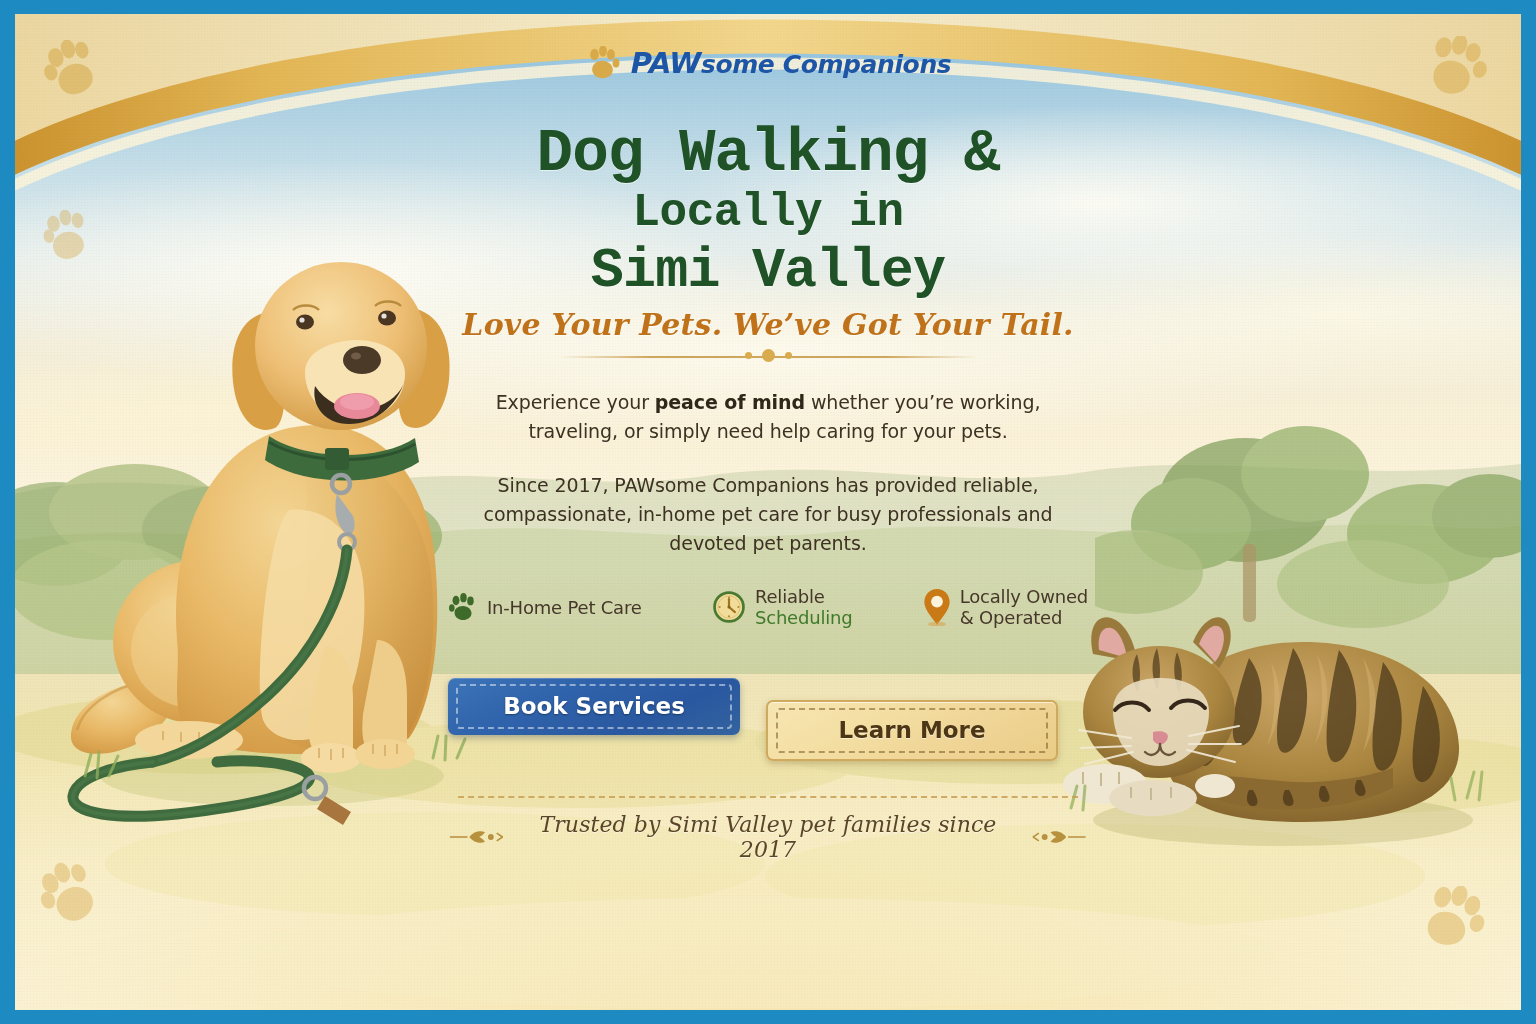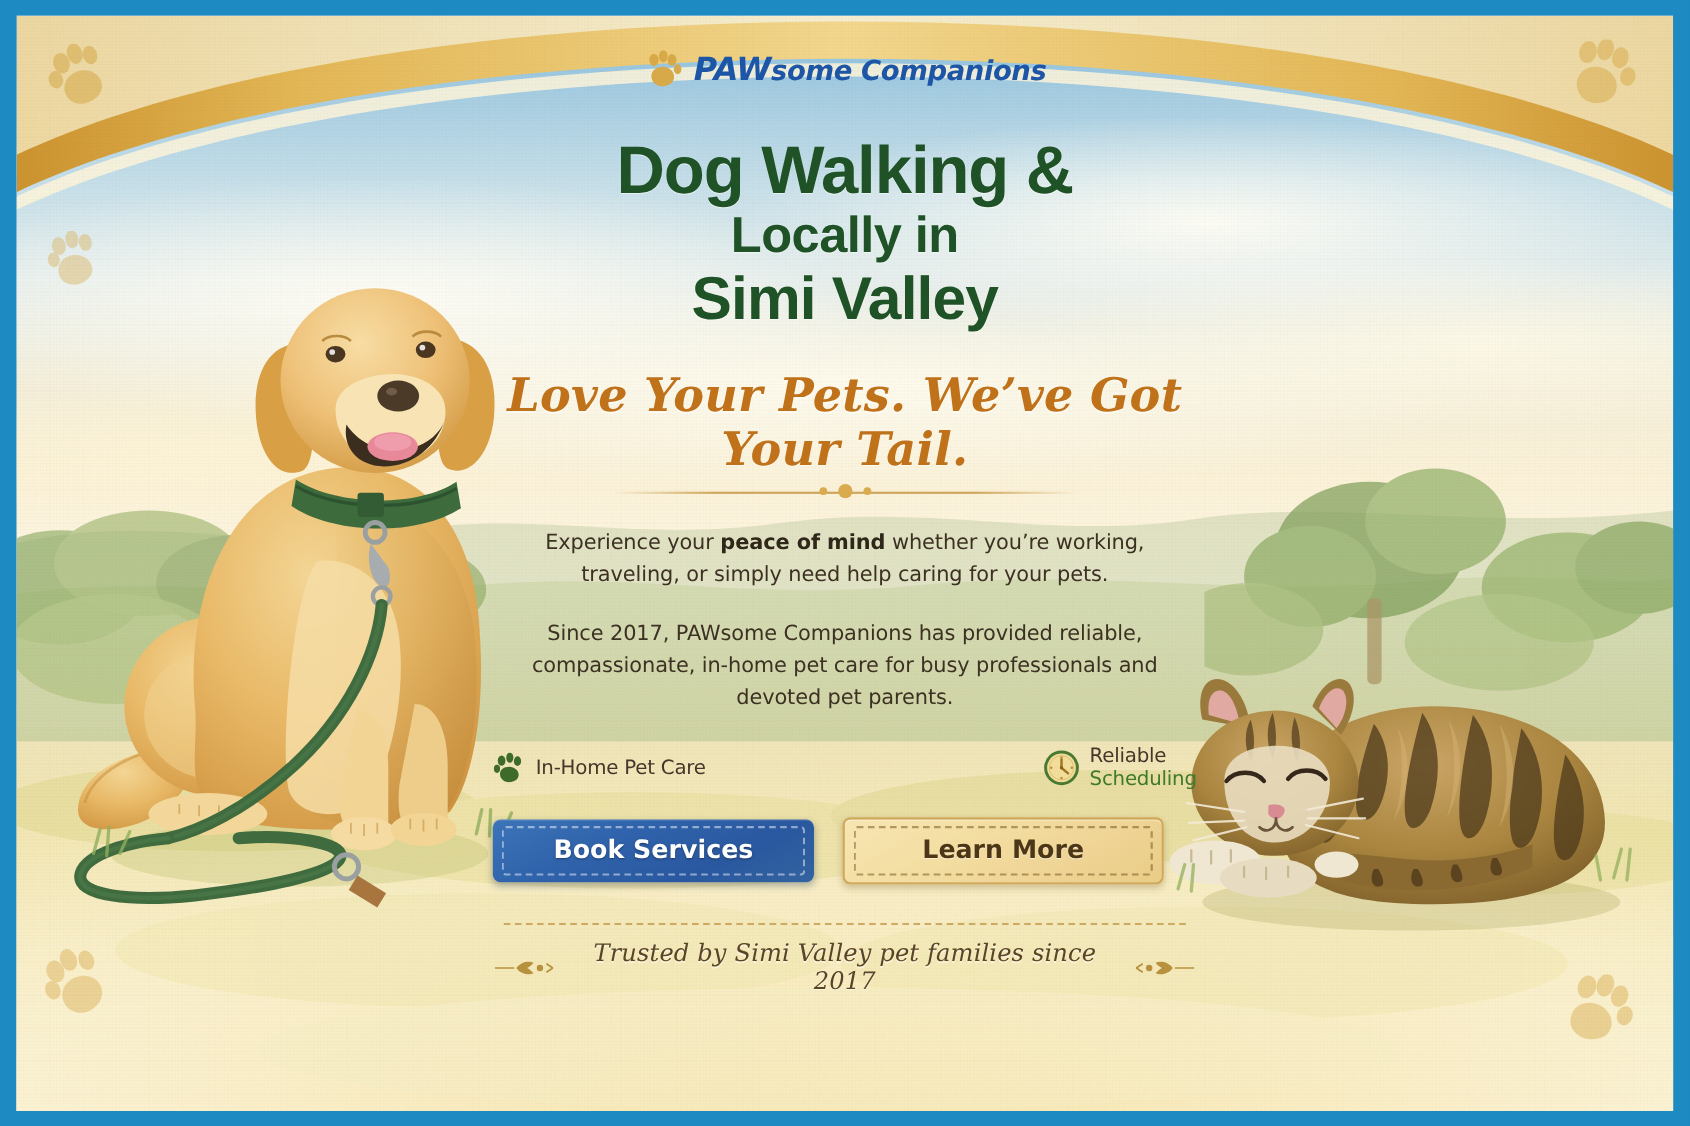--- a/index.html
+++ b/index.html
@@ -91,40 +91,40 @@
   }
   #brand .logo-paw { flex: 0 0 auto; }
   #brand .brand-name {
     font-family: "DejaVu Sans", sans-serif;
     font-size: 29px; font-weight: 700; font-style: italic;
     color: #1d56a6; letter-spacing: -.4px; white-space: nowrap;
   }
   #brand .brand-name .soft { font-size: 25px; }
 
   
-  #headline { margin-top: 43px; color: #1f5226; font-family: Liberation Sans, sans-serif; }
+  #headline { margin-top: 43px; color: #1f5226; font-family: Liberation Mono, monospace; }
   #headline .l1, #headline .l2 {
     font-size: 61px; font-weight: 700; line-height: 1.02; letter-spacing: -1px;
     text-shadow: 0 1px 0 rgba(255,255,255,.55);
   }
   #headline .l3 {
     font-size: 46px; font-weight: 700; line-height: 1.24; letter-spacing: -.5px;
     text-shadow: 0 1px 0 rgba(255,255,255,.55);
   }
   #headline .l4 {
     font-size: 55px; font-weight: 700; line-height: 1.08; letter-spacing: -.8px;
     text-shadow: 0 1px 0 rgba(255,255,255,.55);
   }
 
   
   #tagline {
-    margin-top: 33px;
+    margin-top: 5px;
     font-family: "DejaVu Serif", serif;
     font-style: italic; font-weight: 700;
-    font-size: 42px; color: #c0721a;
+    font-size: 30px; color: #c0721a;
     letter-spacing: .2px;
     text-shadow: 0 1px 0 rgba(255,255,255,.5);
   }
   #divider {
     position: relative; height: 16px; margin: 6px auto 0; width: 420px;
     display: flex; align-items: center; justify-content: center;
   }
   #divider .rule {
     position: absolute; left: 0; right: 0; top: 50%; height: 2px;
     background: linear-gradient(to right, rgba(206,164,84,0), #cfa75c 22%, #cfa75c 78%, rgba(206,164,84,0));
@@ -179,20 +179,21 @@
   #btn-book::after {
     content: ""; position: absolute; inset: 6px 8px;
     border: 2px dashed rgba(255,255,255,.48); border-radius: 4px; pointer-events: none;
   }
   #btn-learn {
     color: #4c3616;
     background: linear-gradient(150deg, #f7e6b3 0%, #f3dda0 40%, #eed394 72%, #e9cc85 100%);
     box-shadow: 0 3px 7px rgba(120,90,40,.3), inset 0 1px 0 rgba(255,255,255,.6);
     border: 2px solid #cfa95e;
     text-shadow: 0 1px 0 rgba(255,255,255,.55);
+    margin-top: 48px;
   }
   #btn-learn::after {
     content: ""; position: absolute; inset: 6px 8px;
     border: 2px dashed rgba(122,90,38,.55); border-radius: 3px; pointer-events: none;
   }
 
   
   #footer { margin-top: 35px; }
   #footer-rule {
     width: 620px; height: 0; margin: 0 auto 14px;
@@ -557,20 +558,31 @@
           <path d="M20,20 L20,11" stroke="#a1741f" stroke-width="2.6" stroke-linecap="round"></path>
           <path d="M20,20 L27,26" stroke="#a1741f" stroke-width="2.6" stroke-linecap="round"></path>
           <circle cx="20" cy="20" r="1.8" fill="#8a6318"></circle>
         </svg>
         <div class="ftxt">
           <div>Reliable</div>
           <div class="grn">Scheduling</div>
         </div>
       </div>
 
+      <div class="feature">
+        <svg width="28" height="38" viewBox="0 0 30 42">
+          <path d="M15,1 C23,1 29,7.5 29,15.5 C29,25 18,35 15,41 C12,35 1,25 1,15.5 C1,7.5 7,1 15,1 Z" fill="#c97a17"></path>
+          <circle cx="15" cy="15" r="6.5" fill="#fdf3dc"></circle>
+          <ellipse cx="15" cy="40" rx="10" ry="2.6" fill="#d79a3e" opacity=".5"></ellipse>
+        </svg>
+        <div class="ftxt">
+          <div>Locally Owned</div>
+          <div>&amp; Operated</div>
+        </div>
+      </div>
     </div>
 
     <div id="ctas">
       <div class="btn" id="btn-book">Book Services</div>
       <div class="btn" id="btn-learn">Learn More</div>
     </div>
 
     <div id="footer">
       <div id="footer-rule"></div>
       <div id="footer-line">

